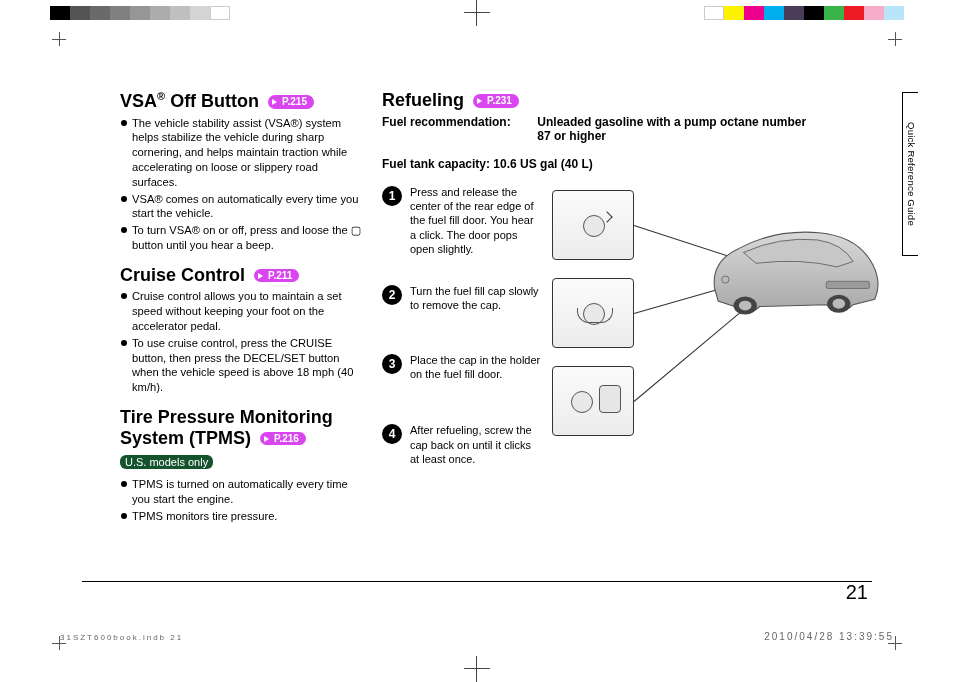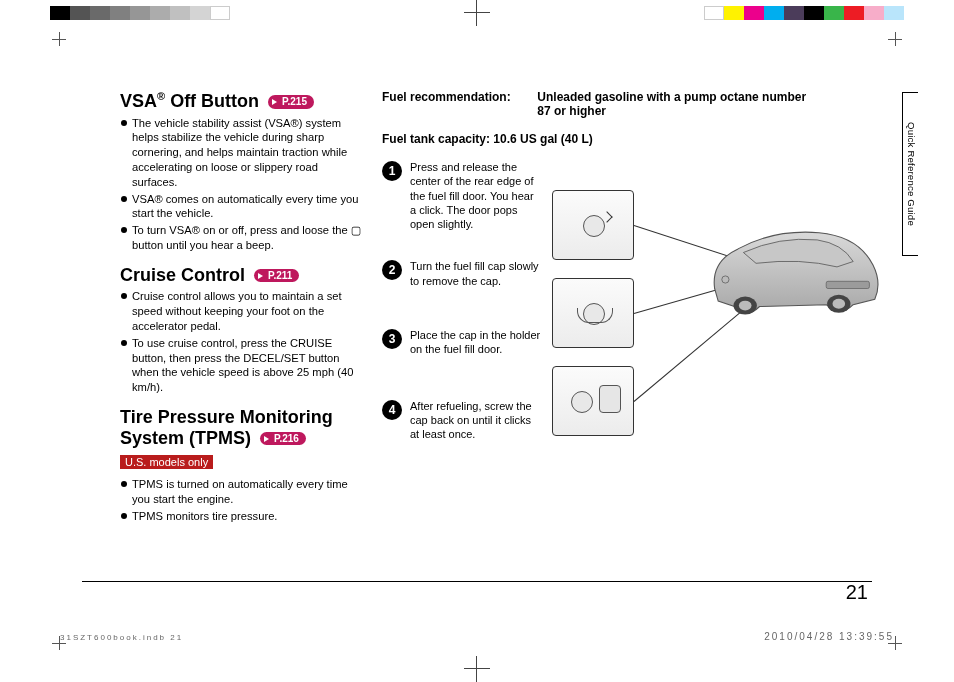--- a/index.html
+++ b/index.html
@@ -32,30 +32,30 @@
   .columns { display:flex; gap:16px; padding:50px 22px 0 60px; }
   .col-left { width:246px; }
   .col-right { flex:1; position:relative; }
   .side-tab { position:absolute; right:-24px; top:52px; width:16px; height:164px;
               border-top:0.5px solid #000; border-bottom:0.5px solid #000; border-left:0.5px solid #000;
               writing-mode:vertical-rl; font-size:9.6px; letter-spacing:0.2px;
               display:flex; align-items:center; justify-content:center; padding-left:1px; }
 
   h2 { font-size:18px; font-weight:700; line-height:1.15; margin-bottom:4px; }
   h2 .sup{font-size:11px;vertical-align:super;}
-  .pref { display:inline-block; background:#be185d; color:#fff; font-size:10px; font-weight:700;
+  .pref { display:inline-block; background:#d946ef; color:#fff; font-size:10px; font-weight:700;
           border-radius:10px; padding:1px 7px 1px 14px; margin-left:4px; position:relative; top:-2px; }
   .pref:before{content:"";position:absolute;left:4px;top:4px;width:0;height:0;
                border-top:3px solid transparent;border-bottom:3px solid transparent;border-left:5px solid #fff;}
 
   ul.b { list-style:none; margin:2px 0 12px 0; }
   ul.b li { font-size:11.2px; line-height:1.32; padding-left:12px; position:relative; margin-bottom:2px; }
   ul.b li:before { content:""; position:absolute; left:1px; top:4px; width:6px; height:6px; background:#000; border-radius:50%; }
 
-  .badge{ display:inline-block; background:#b91c1c; color:#fff; font-size:11px; padding:1px 5px; border-radius:0; margin:3px 0 6px 0; }
+  .badge{ display:inline-block; background:#14532d; color:#fff; font-size:11px; padding:1px 5px; border-radius:6px; margin:3px 0 6px 0; }
 
   .intro{ font-size:12px; font-weight:700; margin-bottom:14px; }
   .intro .k{ display:inline-block; width:152px; }
 
   .step{ display:flex; gap:8px; margin-bottom:28px; width:160px; }
   .sn{ width:20px;height:20px;border-radius:50%;background:#000;color:#fff;font-weight:700;
        display:flex;align-items:center;justify-content:center;font-size:12px;flex:0 0 20px;margin-top:1px;}
   .st{ font-size:11px; line-height:1.3; }
 
   
@@ -139,35 +139,39 @@
         <li>VSA® comes on automatically every time you start the vehicle.</li>
         <li>To turn VSA® on or off, press and loose the ▢ button until you hear a beep.</li>
       </ul>
 
       <h2>
         <span>Cruise Control</span>
         <span class="pref">P.211</span>
       </h2>
       <ul class="b">
         <li>Cruise control allows you to maintain a set speed without keeping your foot on the accelerator pedal.</li>
-        <li>To use cruise control, press the CRUISE button, then press the DECEL/SET button when the vehicle speed is above 25 mph (40 km/h).</li>
+        <li>To use cruise control, press the CRUISE button, then press the DECEL/SET button when the vehicle speed is above 18 mph (40 km/h).</li>
       </ul>
 
       <h2>
         <span>Tire Pressure Monitoring System (TPMS)</span>
         <span class="pref">P.216</span>
       </h2>
       <span class="badge">U.S. models only</span>
       <ul class="b">
         <li>TPMS is turned on automatically every time you start the engine.</li>
         <li>TPMS monitors tire pressure.</li>
       </ul>
     </div>
 
     <div class="col-right">
+      <h2>
+        <span>Refueling</span>
+        <span class="pref">P.231</span>
+      </h2>
       <div class="intro">
         <span class="k">Fuel recommendation:</span>
         <span style="display:inline-block;width:280px;vertical-align:top;">Unleaded gasoline with a pump octane number 87 or higher</span>
       </div>
       <div class="intro">Fuel tank capacity: 10.6 US gal (40 L)</div>
 
       <div class="step">
         <div class="sn">1</div>
         <div class="st">Press and release the center of the rear edge of the fuel fill door. You hear a click. The door pops open slightly.</div>
       </div>

